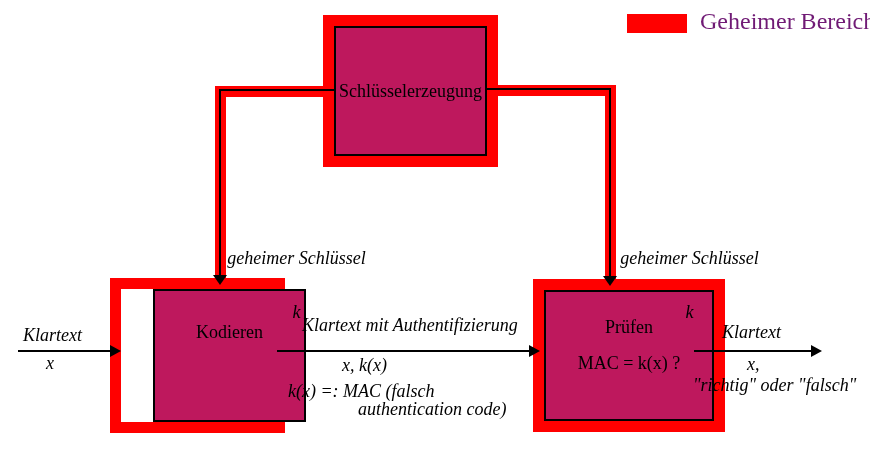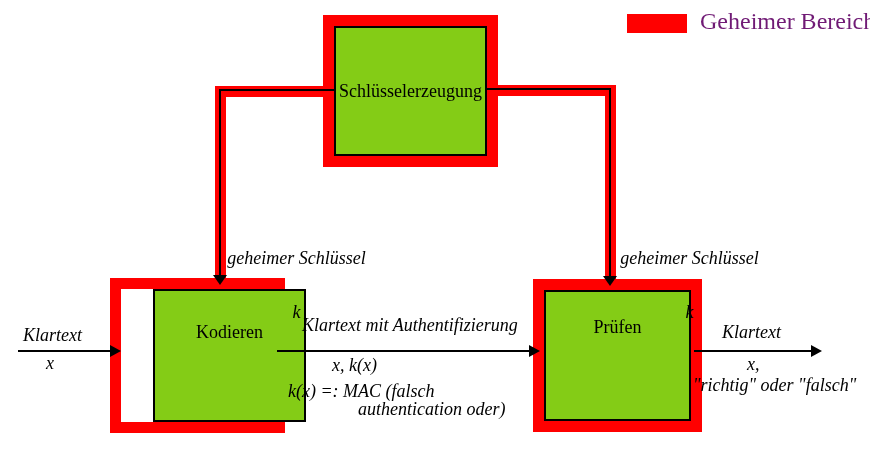--- a/index.html
+++ b/index.html
@@ -2,21 +2,21 @@
 <html><head>
 <meta charset="utf-8">
 <style>
   html,body { margin:0; padding:0; background:#fff; }
   #canvas {
     position:relative; width:870px; height:450px; background:#ffffff;
     font-family:"Liberation Serif", serif; color:#000; overflow:hidden;
   }
   .redband { position:absolute; background:#ff0000; z-index:1; }
   .box { position:absolute; border:11px solid #ff0000; background:#fff; z-index:2; box-sizing:border-box; }
-  .box-inner { width:100%; height:100%; border:2px solid #000; box-sizing:border-box; display:flex; background:#84cc16; }
+  .box-inner { width:100%; height:100%; border:2px solid #000; box-sizing:border-box; display:flex; background:#be185d; }
   .blackline { position:absolute; background:#000; z-index:3; }
   .arrow-right { position:absolute; width:0; height:0; border-left:11px solid #000;
                  border-top:6px solid transparent; border-bottom:6px solid transparent; z-index:3; }
   .arrow-down { position:absolute; width:0; height:0; border-top:10px solid #000;
                 border-left:7px solid transparent; border-right:7px solid transparent; z-index:3; }
   .label { position:absolute; font-size:18px; line-height:18px; white-space:pre; z-index:4;font-style:italic; }
   .label.center { text-align:center; }
   .boxlabel { font-size:18px; line-height:18px; white-space:nowrap; }
   .legend-swatch { position:absolute; left:627px; top:14px; width:60px; height:19px; background:#ff0000; z-index:4; }
   .legend-text { position:absolute; left:700px; top:12px; font-size:24px; line-height:18px; color:#701a75; z-index:4; white-space:nowrap; }
@@ -36,23 +36,24 @@
       <span class="boxlabel">Schlüsselerzeugung</span>
     </div>
   </div>
 
   <div class="box" style="left:110px; top:278px; width:175px; height:155px;">
     <div class="box-inner" style="align-items:flex-start; justify-content:center; padding-top:32px;margin-left:32px;">
       <span class="boxlabel">Kodieren</span>
     </div>
   </div>
 
-  <div class="box" style="left:533px; top:279px; width:169px; height:153px;">
+  <div class="box" style="left:533px; top:279px; width:192px; height:153px;">
     <div class="box-inner" style="flex-direction:column; align-items:center; padding-top:26px; row-gap:18px;">
       <span class="boxlabel">Prüfen</span>
+      <span class="boxlabel">MAC = k(x) ?</span>
     </div>
   </div>
 
   <div class="blackline" style="left:220px; top:89px; width:114px; height:2px;"></div>
   <div class="blackline" style="left:219px; top:89px; width:2px; height:187px;"></div>
   <div class="arrow-down" style="left:213px; top:275px;"></div>
 
   <div class="blackline" style="left:487px; top:88px; width:124px; height:2px;"></div>
   <div class="blackline" style="left:609px; top:88px; width:2px; height:189px;"></div>
   <div class="arrow-down" style="left:603px; top:276px;"></div>
@@ -73,23 +74,23 @@
 
   <div class="label center" style="left:618px; top:213px; width:143px;">
     <div>geheimer Schlüssel</div>
     <div>k</div>
   </div>
 
   <span class="label" style="left:23px; top:326px;">Klartext</span>
   <span class="label" style="left:46px; top:354px;">x</span>
 
   <span class="label" style="left:302px; top:316px;">Klartext mit Authentifizierung</span>
-  <span class="label" style="left:332px; top:356px;">x, k(x)</span>
+  <span class="label" style="left:342px; top:356px;">x, k(x)</span>
   <span class="label" style="left:288px; top:382px;">k(x) =: MAC (falsch</span>
-  <span class="label" style="left:358px; top:400px;">authentication oder)</span>
+  <span class="label" style="left:358px; top:400px;">authentication code)</span>
 
   <span class="label" style="left:722px; top:323px;">Klartext</span>
   <span class="label" style="left:747px; top:355px;">x,</span>
   <span class="label" style="left:693px; top:376px;">"richtig" oder "falsch"</span>
 
   <div class="legend-swatch"></div>
   <span class="legend-text">Geheimer Bereich</span>
 
 </div>
 

